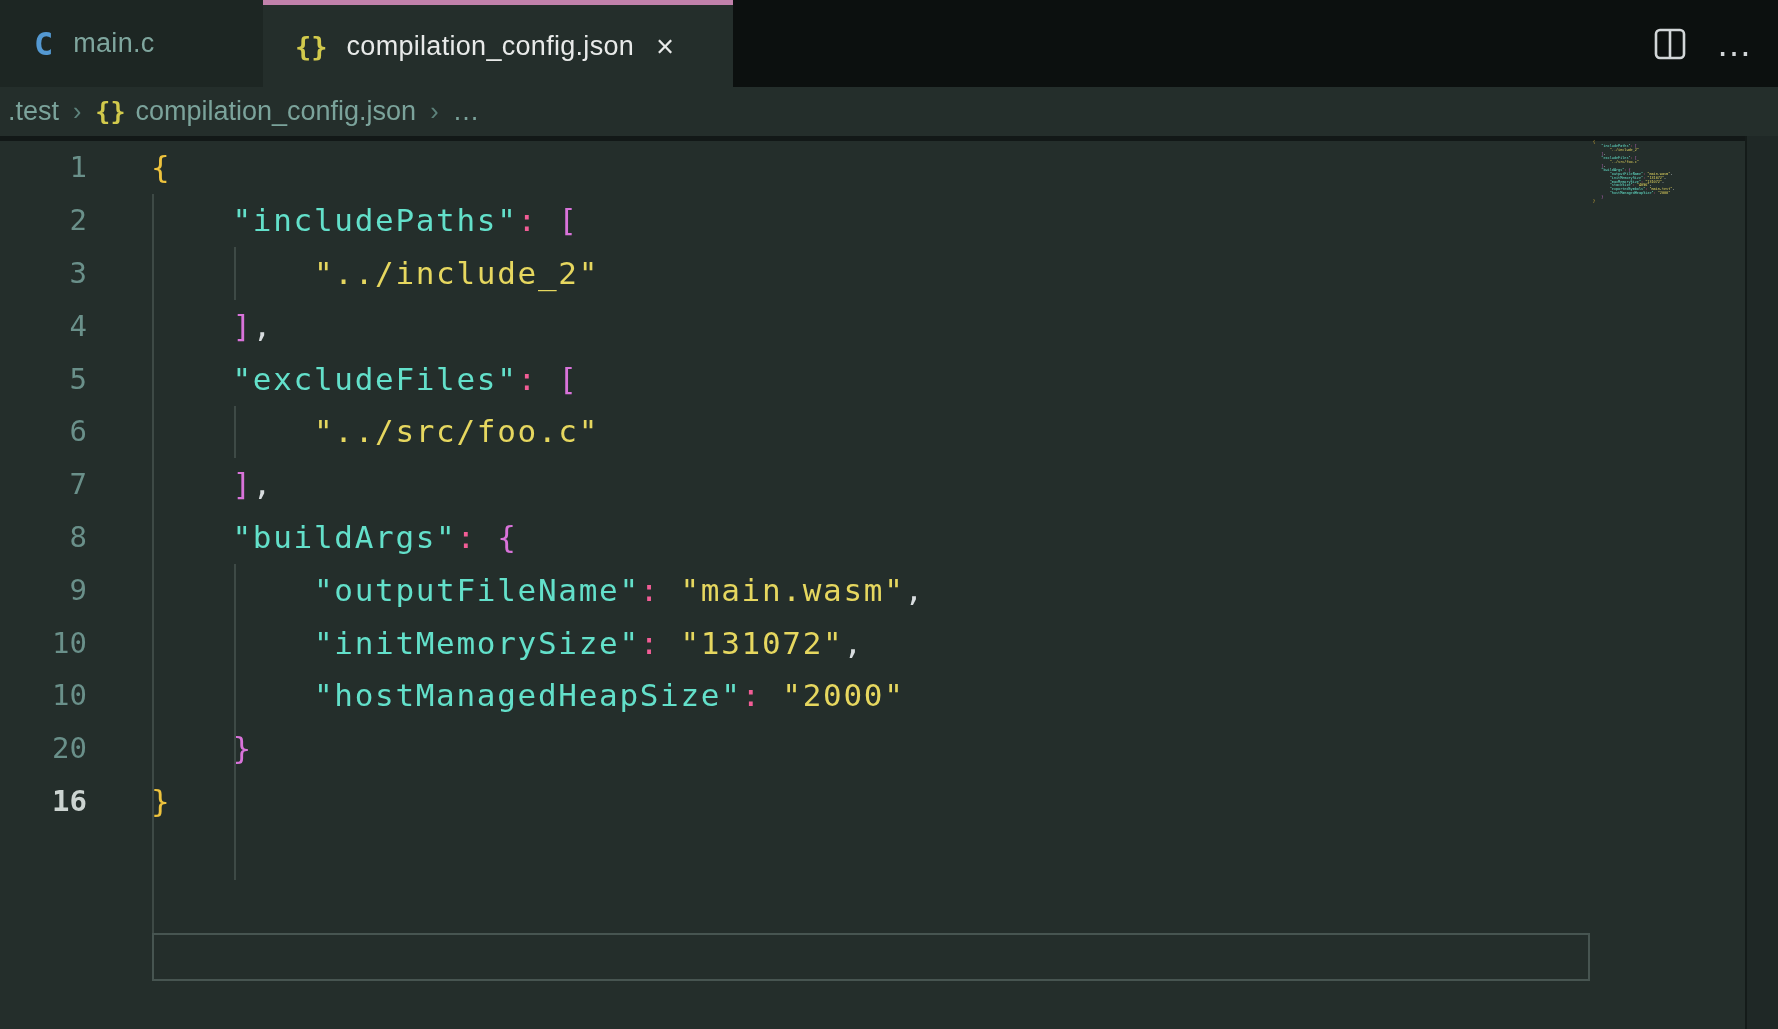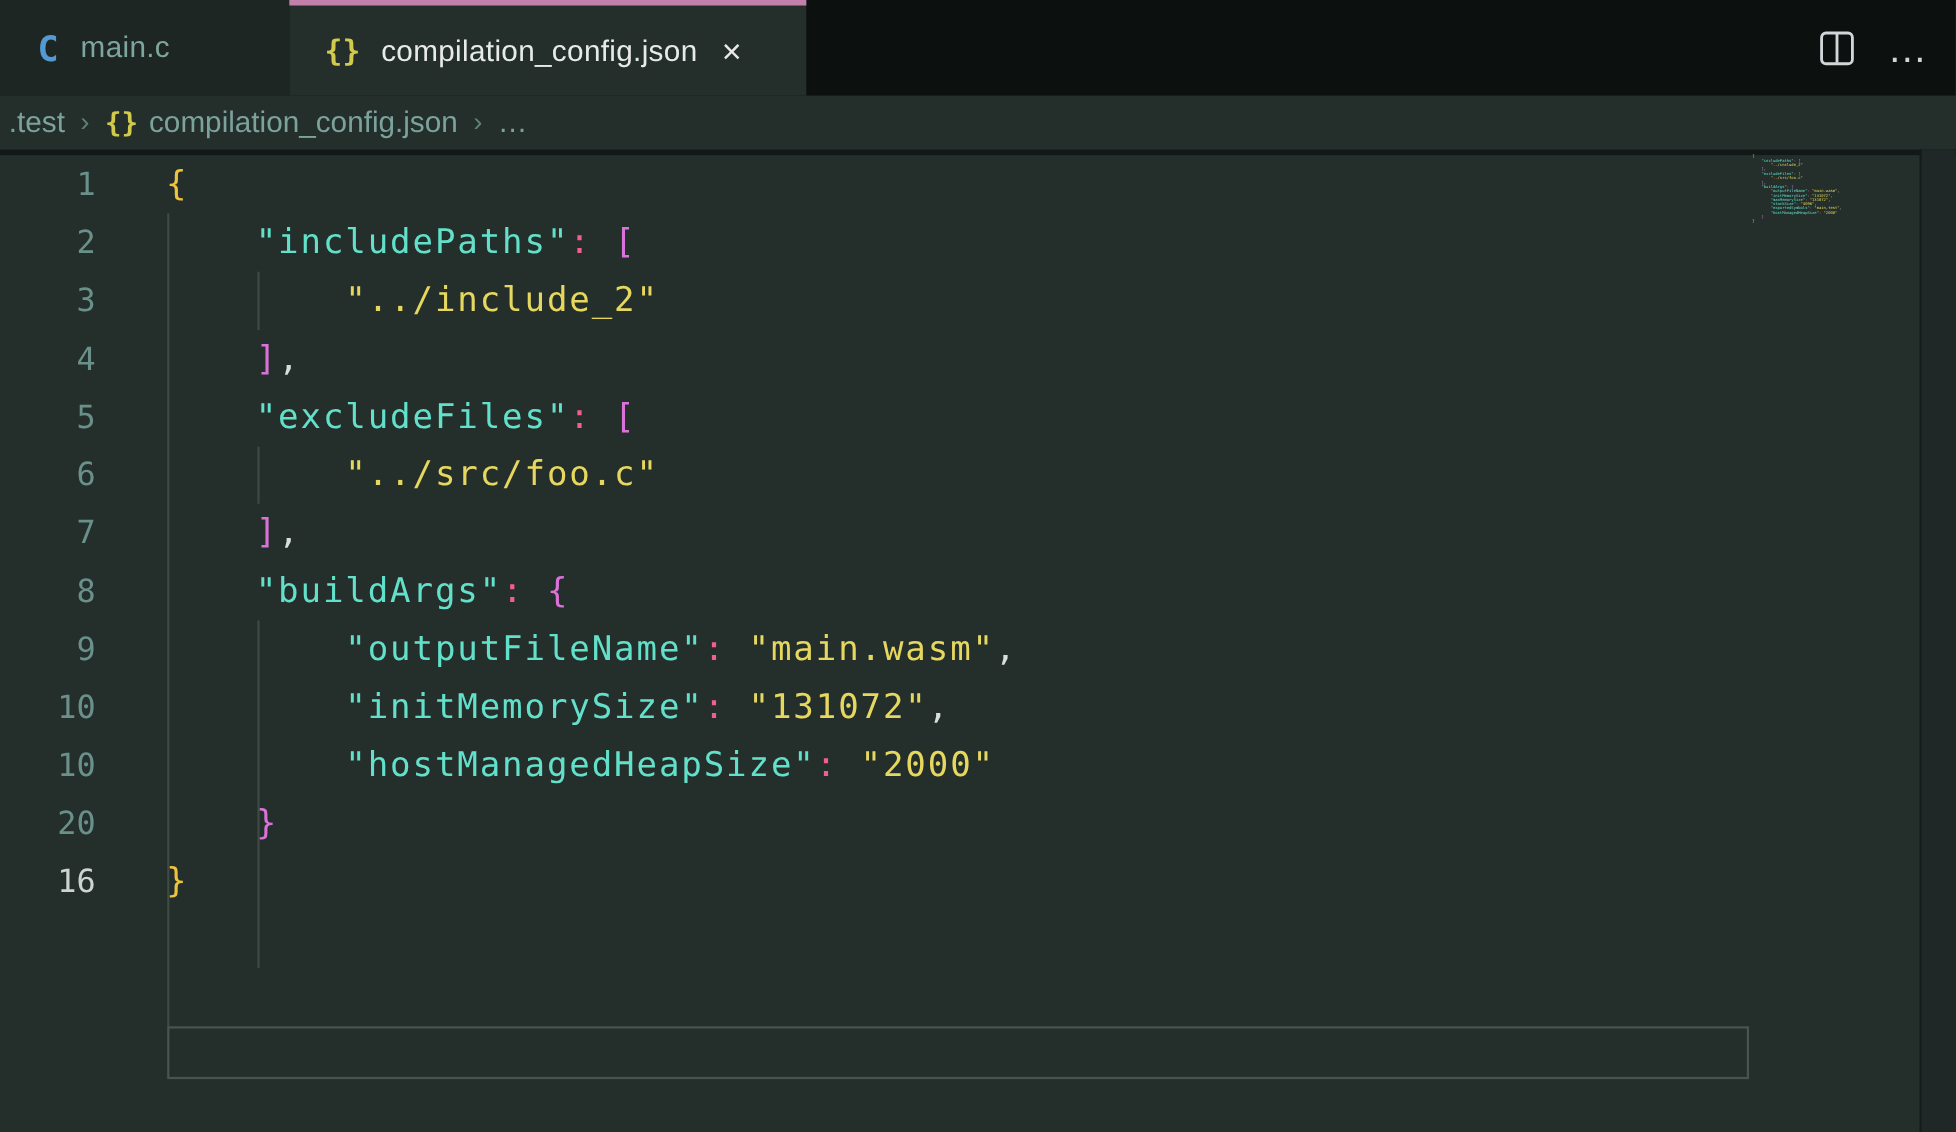--- a/index.html
+++ b/index.html
@@ -33,21 +33,21 @@
   .breadcrumb{position:absolute;left:0;top:87px;width:1778px;height:49px;background:var(--bg_editor);
     display:flex;align-items:center;padding-left:8px;font-size:27px;color:var(--breadcrumb_text);}
   .breadcrumb .sep{margin:0 14px;color:#5d827b;font-size:25px;}
   .breadcrumb .json-icon{font-size:25px;margin-right:10px;}
   .crumb{cursor:pointer;}
   .separator-line{position:absolute;left:0;top:136px;width:1778px;height:5px;background:var(--separator);}
 
   .code-area{position:absolute;left:0;top:141px;width:1590px;}
   .code-line{height:52.8px;display:flex;align-items:center;position:relative;}
   .ln{width:87px;text-align:right;font-family:"DejaVu Sans Mono",monospace;font-size:29px;color:var(--gutter);flex:none;}
-  .ln.active{color:var(--gutter_active);}
+  .ln.active{color:var(--gutter_active);font-weight:bold;}
   .code-text{margin-left:64px;font-family:"DejaVu Sans Mono",monospace;font-size:31px;letter-spacing:1.7px;white-space:pre;}
 
   .indent-guide{position:absolute;width:2px;background:var(--indent_guide);}
   .ig-0{left:152px;top:194px;height:739px;}
   .ig-4a{left:234px;top:247px;height:53px;}
   .ig-4b{left:234px;top:406px;height:52px;}
   .ig-4c{left:234px;top:564px;height:316px;}
   .current-line-box{position:absolute;left:152px;top:933px;width:1438px;height:48px;
     border:2px solid var(--line_highlight_border);pointer-events:none;}
 

